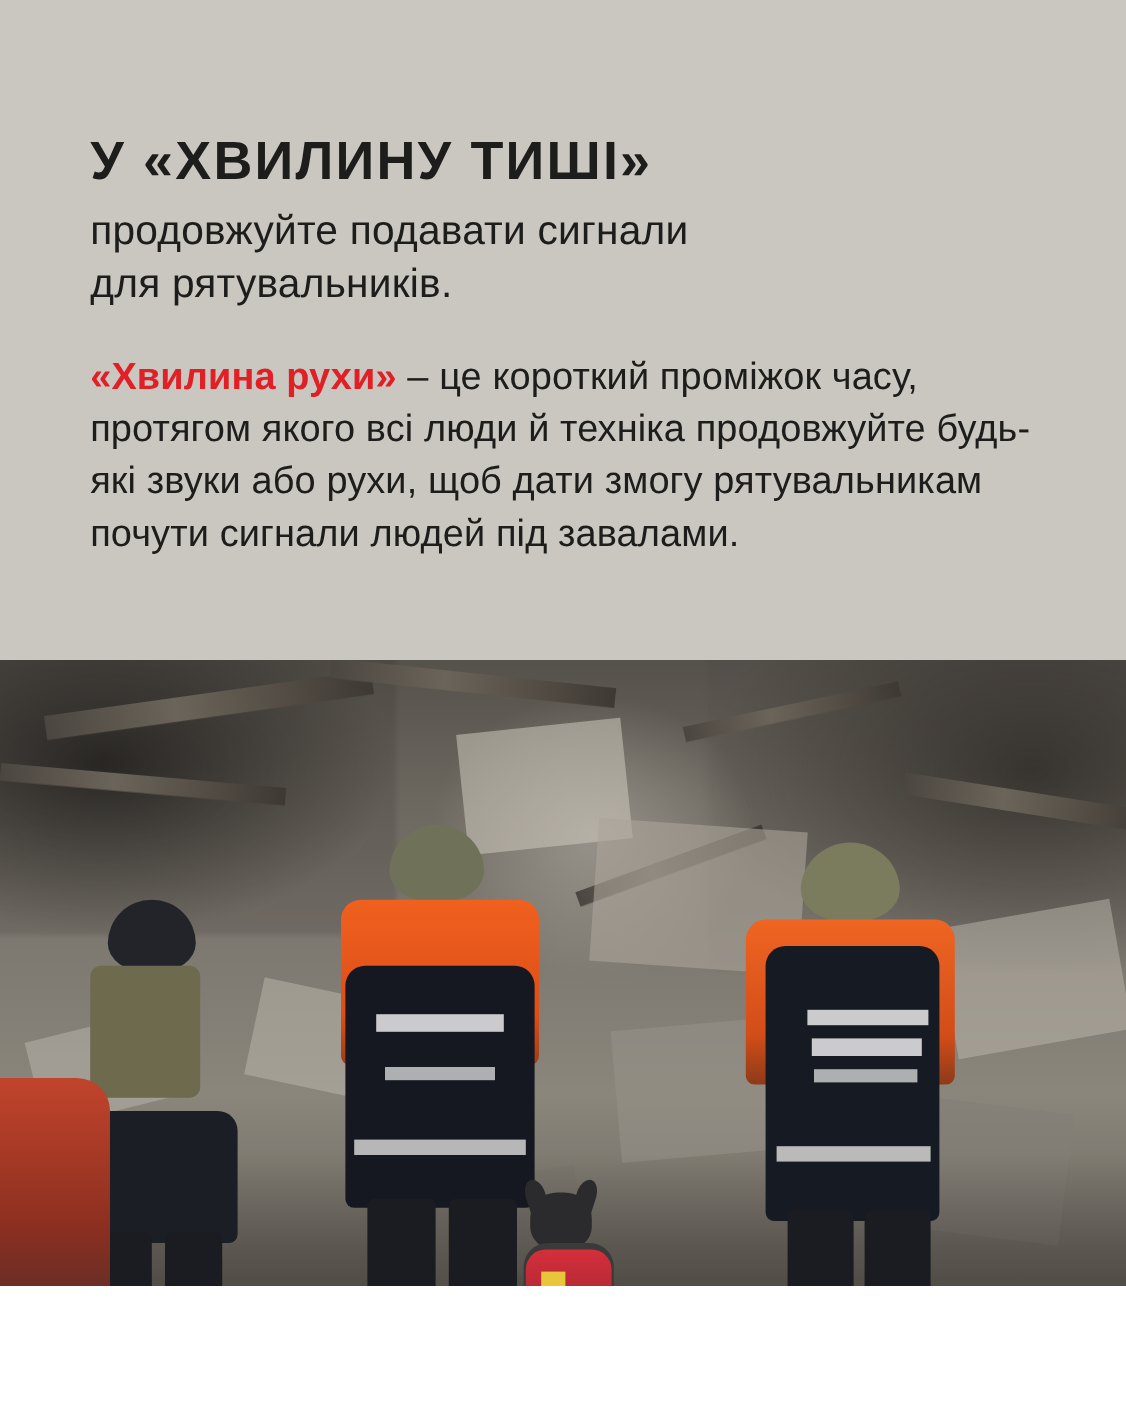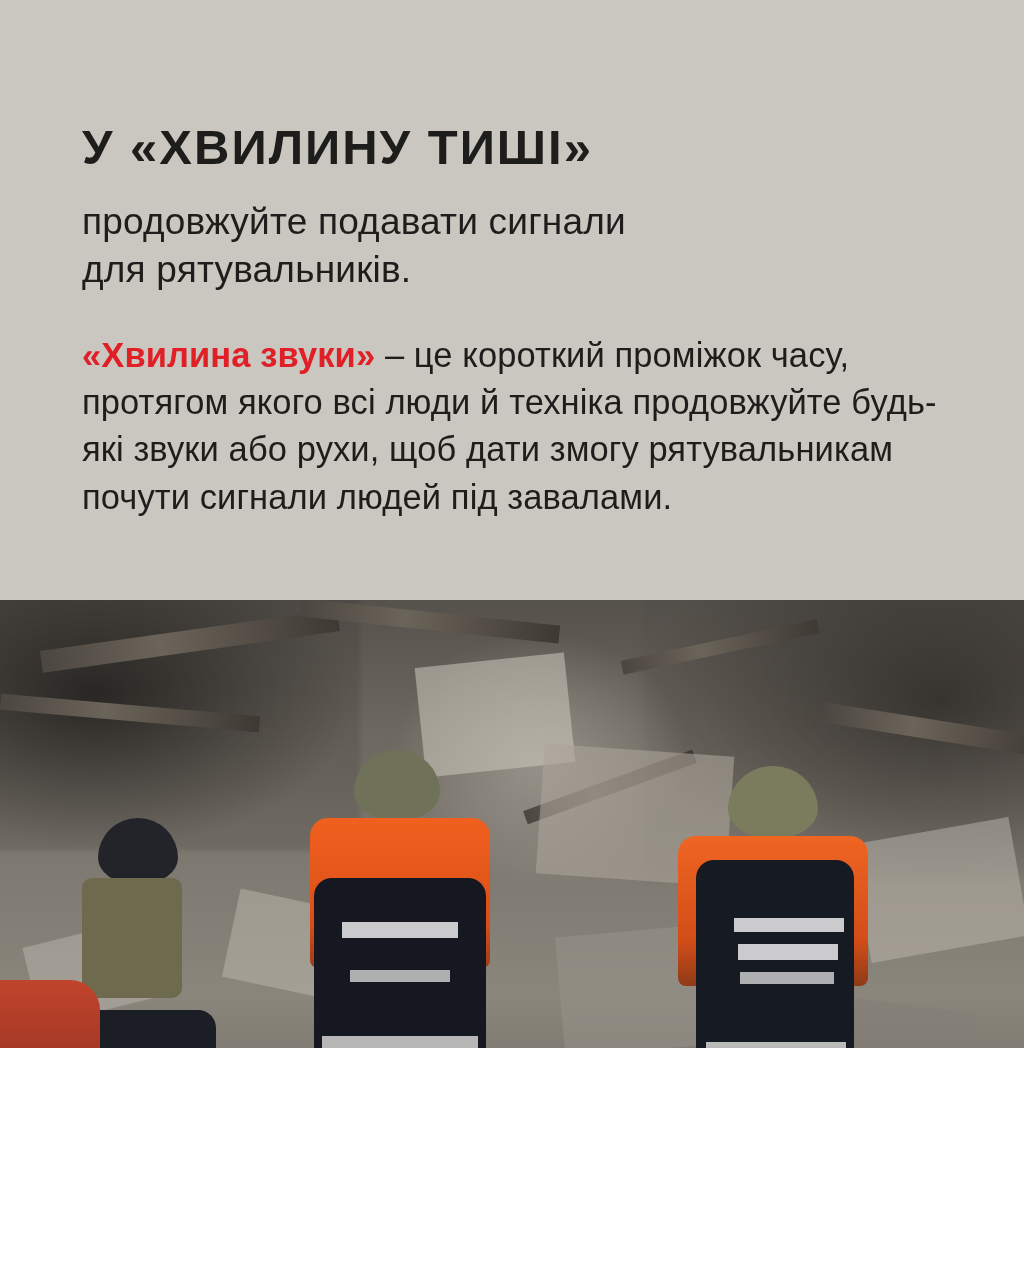--- a/index.html
+++ b/index.html
@@ -10,21 +10,21 @@
   body {
     width: 1024px;
     height: 1280px;
     overflow: hidden;
     font-family: "Liberation Sans", sans-serif;
   }
 
   .poster {
     position: relative;
     width: 1024px;
-    height: 1048px;
+    height: 1169px;
     background: #c9c7c0;
     overflow: hidden;
   }
 
   
   .text-panel {
     position: absolute;
     left: 0;
     top: 0;
     width: 1024px;
@@ -49,21 +49,21 @@
     letter-spacing: 2px;
   }
   .headline .line2,
   .headline .line3 {
     display: block;
     font-weight: normal;
     font-size: 37px;
     letter-spacing: 0.2px;
     line-height: 1.3;
   }
-  .headline .line2 { margin-top: 20px; }
+  .headline .line2 { margin-top: 8px; }
 
   .body-copy {
     margin: 38px 0 0 0;
     font-size: 34.5px;
     line-height: 1.37;
     color: #1d1d1b;
     font-weight: 500;
     letter-spacing: 0.1px;
     max-width: 860px;
   }
@@ -194,21 +194,21 @@
 <body>
 
 <div class="poster">
 
   <div class="text-panel">
     <h1 class="headline">
       <span class="line1">У «ХВИЛИНУ ТИШІ»</span>
       <span class="line2">продовжуйте подавати сигнали</span>
       <span class="line3">для рятувальників.</span>
     </h1>
-    <p class="body-copy"><span class="accent">«Хвилина звуки»</span><span> – це короткий проміжок часу, протягом якого всі люди й техніка продовжуйте будь-які звуки або рухи, щоб дати змогу рятувальникам почути сигнали людей під завалами.</span></p>
+    <p class="body-copy"><span class="accent">«Хвилина рухи»</span><span> – це короткий проміжок часу, протягом якого всі люди й техніка продовжуйте будь-які звуки або рухи, щоб дати змогу рятувальникам почути сигнали людей під завалами.</span></p>
   </div>
 
   <div class="photo">
     <div class="rubble-base"></div>
     <div class="rubble-dark-left"></div>
     <div class="rubble-dark-right"></div>
     <div class="rubble-mid"></div>
 
     <div class="beam" style="left:40px; top:30px; width:300px; height:22px; transform:rotate(-8deg);"></div>
     <div class="beam" style="left:0px; top:105px; width:260px; height:16px; transform:rotate(5deg);"></div>

